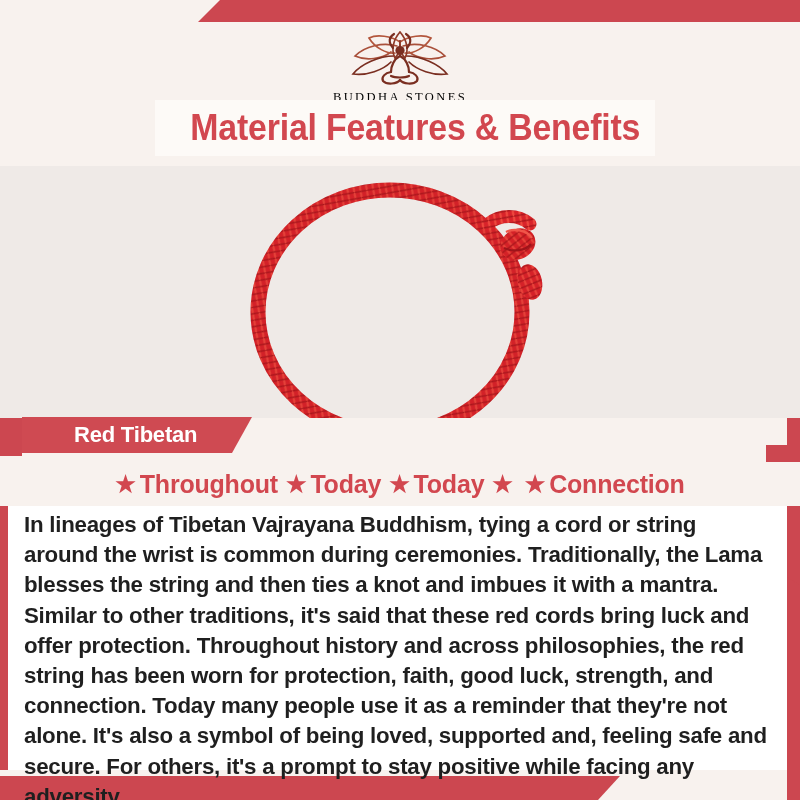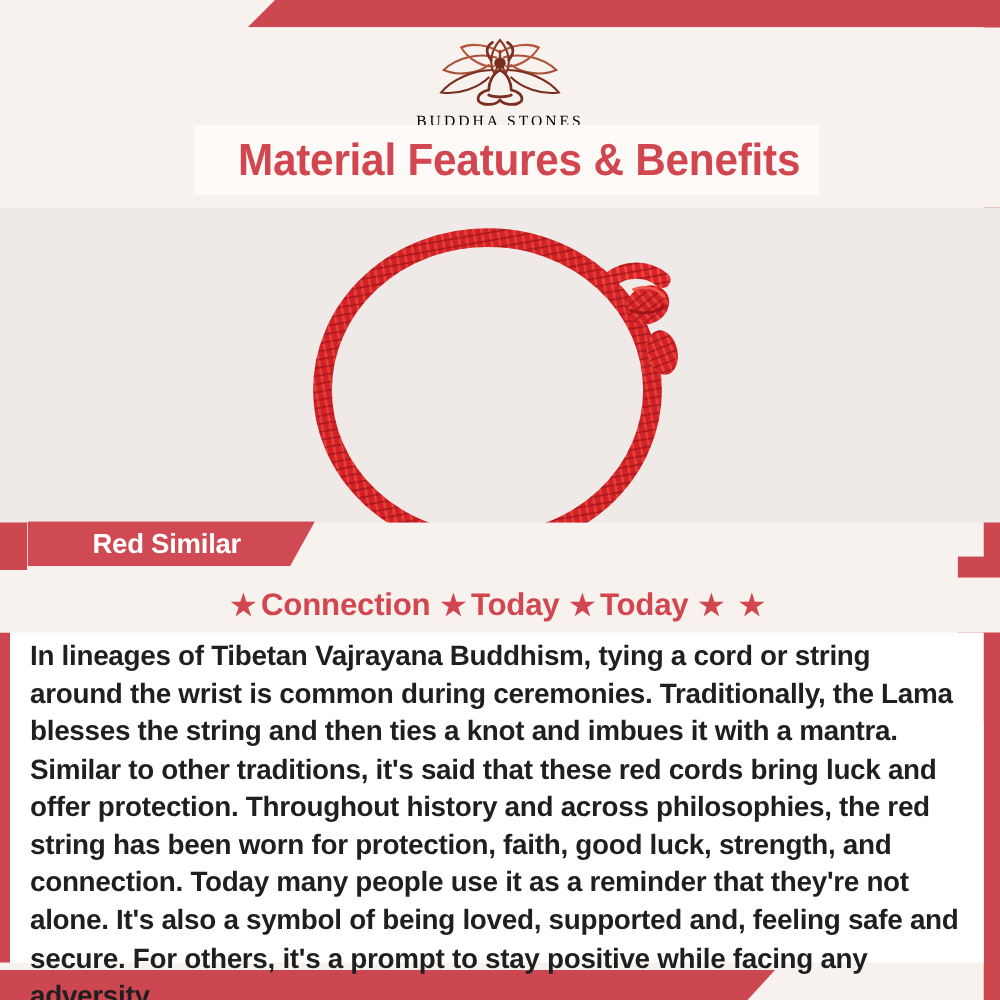--- a/index.html
+++ b/index.html
@@ -268,41 +268,42 @@
         <path d="M286 96 C294 100, 308 99, 313 92" stroke="#9e141a" stroke-width="2.2" fill="none"></path>
         <ellipse cx="312" cy="130" rx="12" ry="18" transform="rotate(-12 312 130)" fill="url(#braid)"></ellipse>
         <ellipse cx="312" cy="130" rx="12" ry="18" transform="rotate(-12 312 130)" fill="#bb181e" fill-opacity="0.12"></ellipse>
         <path d="M270 72 C282 62, 300 62, 312 72" stroke="url(#braid)" stroke-width="13" fill="none" stroke-linecap="round"></path>
       </g>
     </svg>
   </div>
 
   <div class="label-strip-bg"></div>
   <div class="label-banner">
-    <span class="label-text">Red Similar</span>
+    <span class="label-text">Red Tibetan</span>
   </div>
 
   <div class="benefits">
     <span class="benefit">
       <span class="star">★</span>
+      <span>Throughout</span>
+    </span>
+    <span class="benefit">
+      <span class="star">★</span>
+      <span>Today</span>
+    </span>
+    <span class="benefit">
+      <span class="star">★</span>
+      <span>Today</span>
+    </span>
+    <span class="benefit">
+      <span class="star">★</span>
+    </span>
+    <span class="benefit">
+      <span class="star">★</span>
       <span>Connection</span>
-    </span>
-    <span class="benefit">
-      <span class="star">★</span>
-      <span>Today</span>
-    </span>
-    <span class="benefit">
-      <span class="star">★</span>
-      <span>Today</span>
-    </span>
-    <span class="benefit">
-      <span class="star">★</span>
-    </span>
-    <span class="benefit">
-      <span class="star">★</span>
     </span>
   </div>
 
   <div class="copy-zone">
     <p class="copy-text">In lineages of Tibetan Vajrayana Buddhism, tying a cord or string around the wrist is common during ceremonies. Traditionally, the Lama blesses the string and then ties a knot and imbues it with a mantra. Similar to other traditions, it's said that these red cords bring luck and offer protection. Throughout history and across philosophies, the red string has been worn for protection, faith, good luck, strength, and connection. Today many people use it as a reminder that they're not alone. It's also a symbol of being loved, supported and, feeling safe and secure. For others, it's a prompt to stay positive while facing any adversity.</p>
   </div>
 
 </div>
 
 </body></html>

